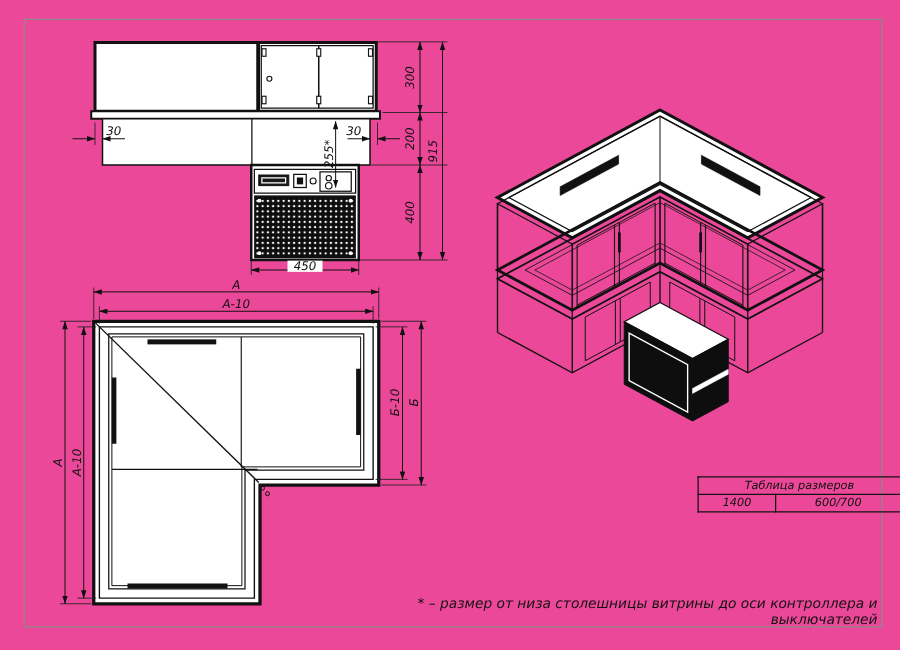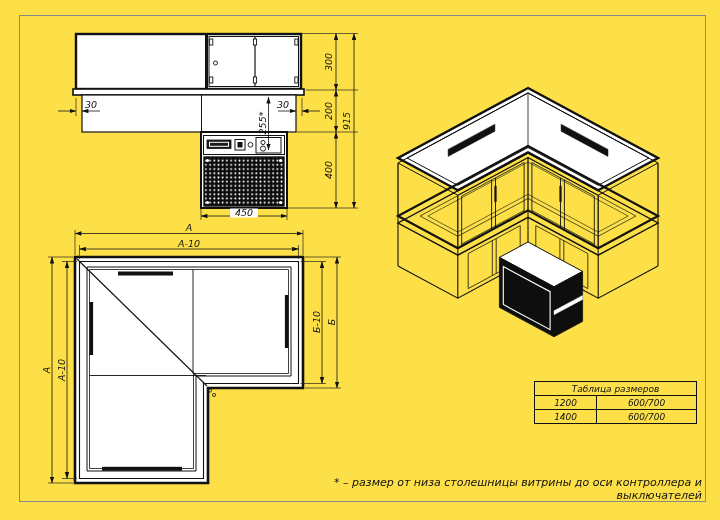--- a/index.html
+++ b/index.html
@@ -1,23 +1,23 @@
 <!DOCTYPE html>
 <html><head>
 <meta charset="utf-8">
 <style>
   html,body{margin:0;padding:0;background:#fff;}
-  #stage{position:relative;width:720px;height:520px;background:#fde047;overflow:hidden;
+  #stage{position:relative;width:720px;height:520px;background:#ec4899;overflow:hidden;
          font-family:"DejaVu Sans",sans-serif;}
   #frame{position:absolute;left:19px;top:15px;width:685px;height:485px;border:1px solid #8a8a8a;}
   svg{position:absolute;overflow:visible;}
   .dim{font:italic 9.5px "DejaVu Sans",sans-serif;fill:#111;text-anchor:middle;}
   .ln{stroke:#111;fill:none;}
   .ext{stroke:#222;stroke-width:0.7;fill:none;}
-  #size-table{position:absolute;left:534px;top:381px;width:163px;border-collapse:collapse;
+  #size-table{position:absolute;left:558px;top:381px;width:163px;border-collapse:collapse;
               font:italic 9px "DejaVu Sans",sans-serif;color:#111;}
   #size-table td,#size-table th{border:1.6px solid #111;text-align:center;padding:0;height:13px;
               font-weight:normal;overflow:hidden;white-space:nowrap;}
   #size-table th.hdr{font-size:8px;}
   #footnote{position:absolute;left:330px;top:476px;width:372px;text-align:right;
             font:italic 11px "DejaVu Sans",sans-serif;color:#111;}
 </style>
 </head>
 <body>
 
@@ -234,24 +234,20 @@
       <polygon points="582.6,271.4 554.0,286.8 554.0,336.8 582.6,321.4" fill="#0e0e0e" stroke="#111" stroke-width="0.8"></polygon>
       <polygon points="582.6,295.4 554.0,310.8 554.0,314.8 582.6,299.4" fill="#fff" stroke="#fff" stroke-width="0.4"></polygon>
     </svg>
 
   <table id="size-table">
     <tbody>
       <tr>
           <th colspan="2">Таблица размеров</th>
         </tr>
       <tr>
-        <td>1200</td>
-        <td>600/700</td>
-      </tr>
-      <tr>
         <td>1400</td>
         <td>600/700</td>
       </tr>
     </tbody>
   </table>
 
   <div id="footnote">* – размер от низа столешницы витрины до оси контроллера и выключателей</div>
 </div>
 
 </body></html>

